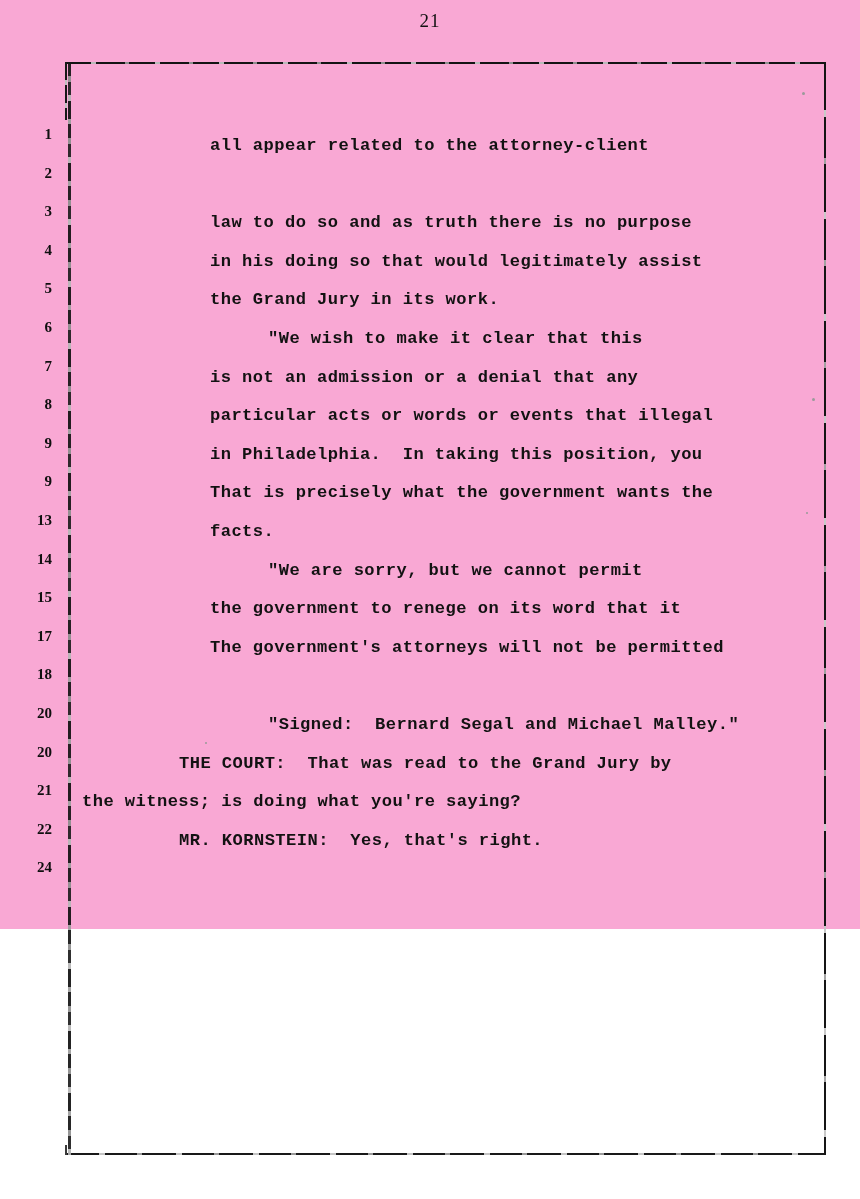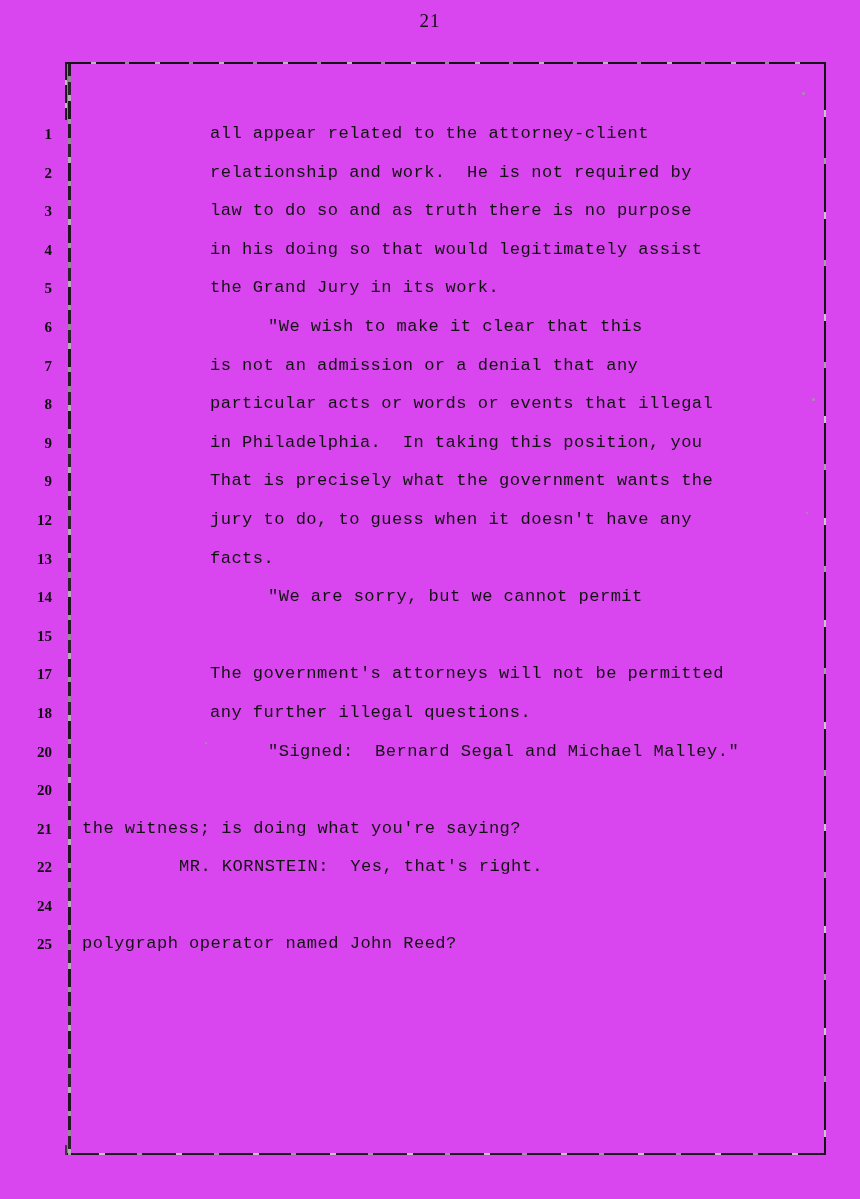--- a/index.html
+++ b/index.html
@@ -13,22 +13,22 @@
     position: relative;
     font-family: "Liberation Mono", "DejaVu Sans Mono", monospace;
     overflow: hidden;
     -webkit-font-smoothing: none;
   }
 
   
   #page {
     position: absolute;
     left: 0; top: 0;
-    width: 860px; height: 1199px;
-    background: #d946ef;
+    width: 860px; height: 929px;
+    background: #f9a8d4;
   }
 
   
   #page-number {
     position: absolute;
     left: 0;
     top: 10px;
     width: 860px;
     text-align: center;
     font-size: 19px;
@@ -116,26 +116,27 @@
     width: 52px;
     text-align: right;
     font-family: "Liberation Serif", "DejaVu Serif", serif;
     font-weight: bold;
     font-size: 15px;
     color: #0f0f0f;
   }
   .ltext {
     position: absolute;
     left: 82px;
-    top: 0;
+    top: 12px;
     font-size: 17.1px;
     letter-spacing: 0.45px;
     color: #121212;
     white-space: pre;
     font-family: "Liberation Mono", "DejaVu Sans Mono", monospace;
+    font-weight: bold;
   }
   
   .ind-0 { padding-left: 0px; }
   .ind-2 { padding-left: 97px; }
   .ind-3 { padding-left: 128px; }
   .ind-4 { padding-left: 186px; }
 
   
   .speck { position: absolute; background: #9a9a9a; border-radius: 50%; }
 </style>
@@ -161,21 +162,20 @@
   <div class="speck" style="left:806px;top:512px;width:2px;height:2px;"></div>
   <div class="speck" style="left:205px;top:742px;width:2px;height:2px;"></div>
 
   <div id="transcript">
       <div class="tline">
         <div class="lineno">1</div>
         <div class="ltext ind-3">all appear related to the attorney-client</div>
       </div>
       <div class="tline">
         <div class="lineno">2</div>
-        <div class="ltext ind-3">relationship and work.  He is not required by</div>
       </div>
       <div class="tline">
         <div class="lineno">3</div>
         <div class="ltext ind-3">law to do so and as truth there is no purpose</div>
       </div>
       <div class="tline">
         <div class="lineno">4</div>
         <div class="ltext ind-3">in his doing so that would legitimately assist</div>
       </div>
       <div class="tline">
@@ -196,59 +196,52 @@
       </div>
       <div class="tline">
         <div class="lineno">9</div>
         <div class="ltext ind-3">in Philadelphia.  In taking this position, you</div>
       </div>
       <div class="tline">
         <div class="lineno">9</div>
         <div class="ltext ind-3">That is precisely what the government wants the</div>
       </div>
       <div class="tline">
-        <div class="lineno">12</div>
-        <div class="ltext ind-3">jury to do, to guess when it doesn't have any</div>
-      </div>
-      <div class="tline">
         <div class="lineno">13</div>
         <div class="ltext ind-3">facts.</div>
       </div>
       <div class="tline">
         <div class="lineno">14</div>
         <div class="ltext ind-4">"We are sorry, but we cannot permit</div>
       </div>
       <div class="tline">
         <div class="lineno">15</div>
+        <div class="ltext ind-3">the government to renege on its word that it</div>
       </div>
       <div class="tline">
         <div class="lineno">17</div>
         <div class="ltext ind-3">The government's attorneys will not be permitted</div>
       </div>
       <div class="tline">
         <div class="lineno">18</div>
-        <div class="ltext ind-3">any further illegal questions.</div>
       </div>
       <div class="tline">
         <div class="lineno">20</div>
         <div class="ltext ind-4">"Signed:  Bernard Segal and Michael Malley."</div>
       </div>
       <div class="tline">
         <div class="lineno">20</div>
+        <div class="ltext ind-2">THE COURT:  That was read to the Grand Jury by</div>
       </div>
       <div class="tline">
         <div class="lineno">21</div>
         <div class="ltext ind-0">the witness; is doing what you're saying?</div>
       </div>
       <div class="tline">
         <div class="lineno">22</div>
         <div class="ltext ind-2">MR. KORNSTEIN:  Yes, that's right.</div>
       </div>
       <div class="tline">
         <div class="lineno">24</div>
       </div>
-      <div class="tline">
-        <div class="lineno">25</div>
-        <div class="ltext ind-0">polygraph operator named John Reed?</div>
-      </div>
     </div>
 
 </div>
 
 </body></html>

